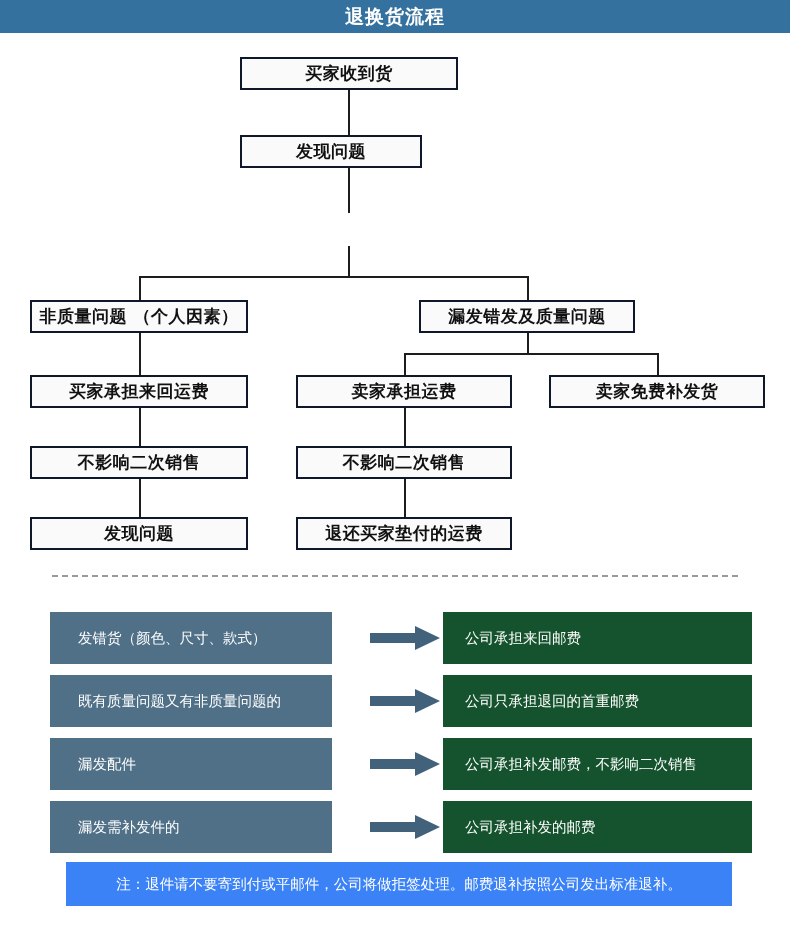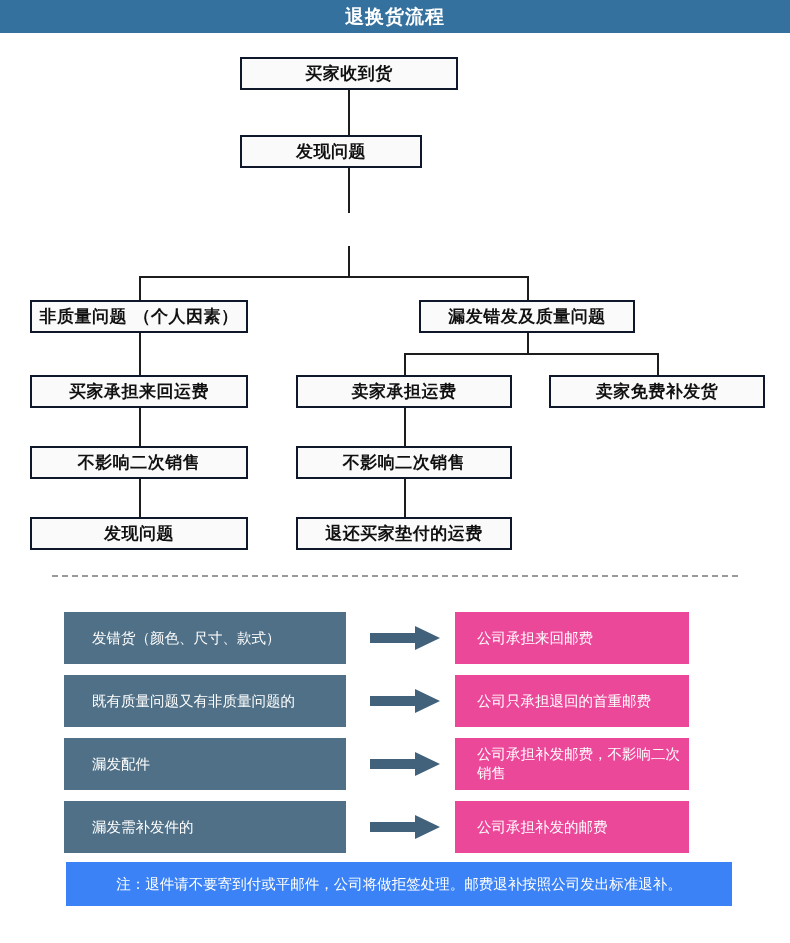--- a/index.html
+++ b/index.html
@@ -84,29 +84,29 @@
     top: 0;
     height: 52px;
     box-sizing: border-box;
     display: flex;
     align-items: center;
     color: #ffffff;
     font-size: 14.5px;
     padding-left: 22px;
   }
   .bar-left {
-    left: 64px;
+    left: 50px;
     width: 282px;
     background: #4F7087;
     padding-left: 28px;
   }
   .bar-right {
-    left: 455px;
-    width: 234px;
-    background: #ec4899;
+    left: 443px;
+    width: 309px;
+    background: #14532d;
   }
   .arrow {
     position: absolute;
     left: 370px;
     top: 14px;
     width: 70px;
     height: 24px;
   }
   .arrow svg { display: block; }
 

